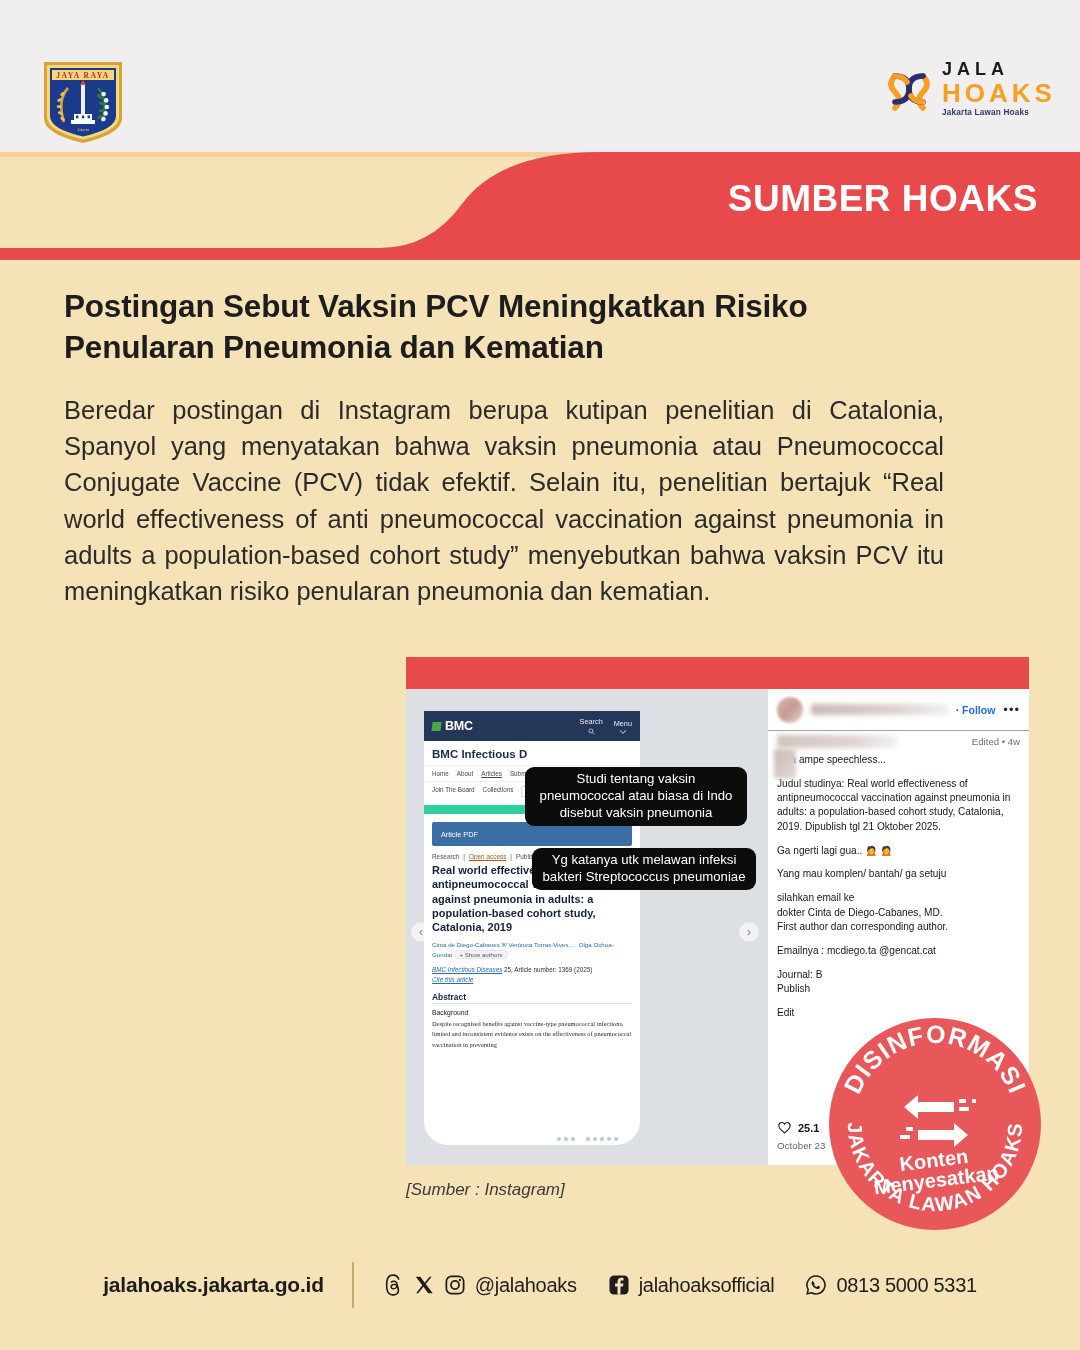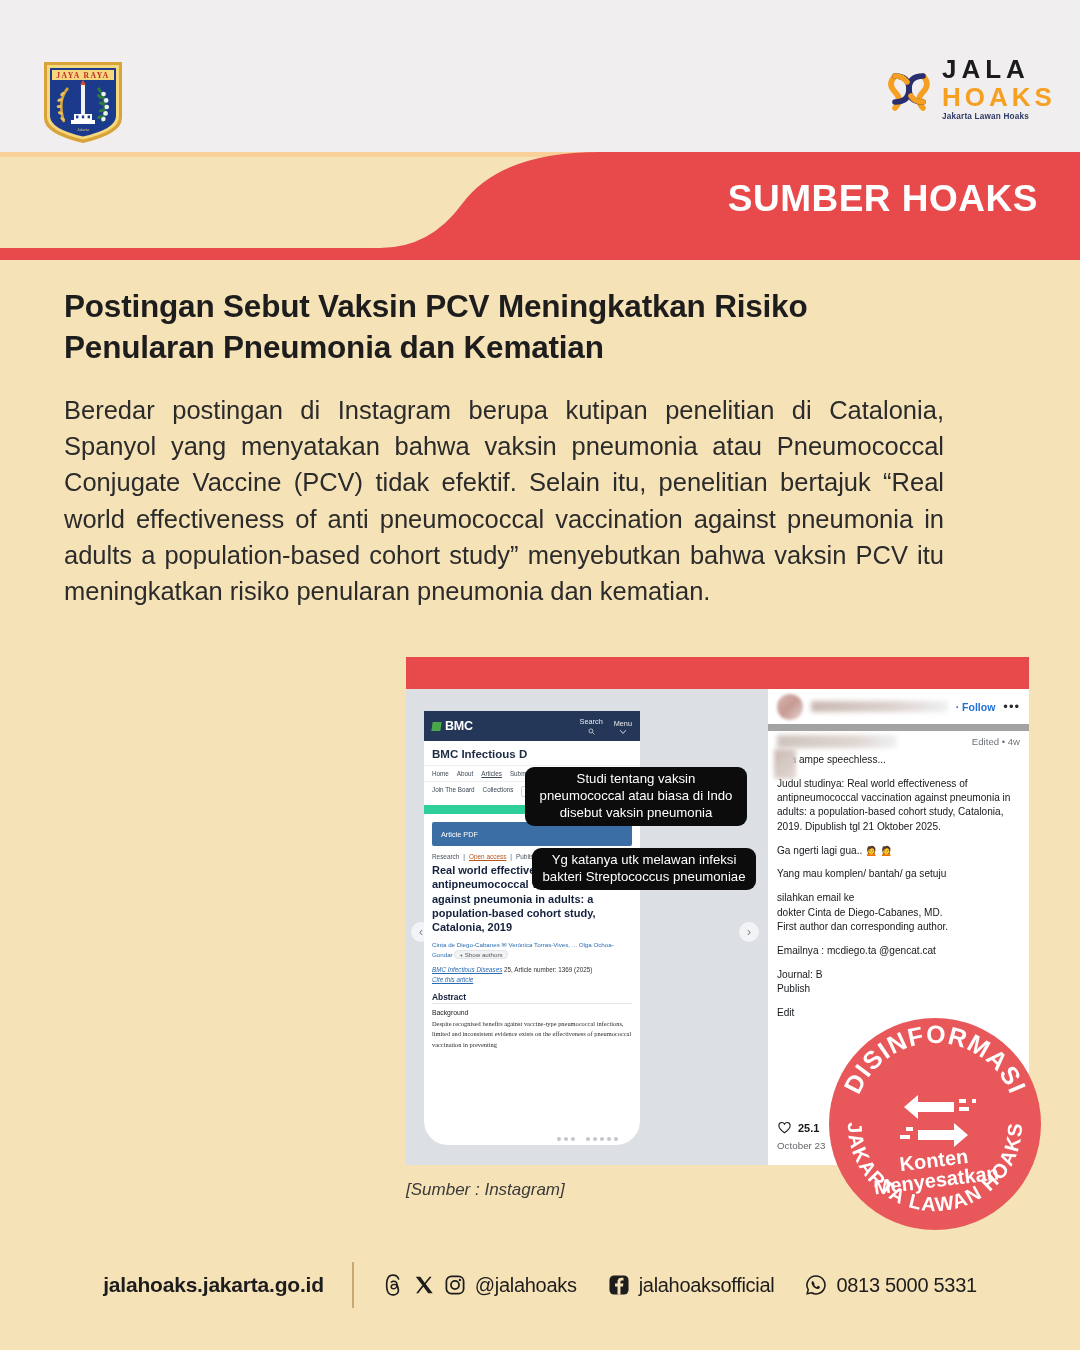--- a/index.html
+++ b/index.html
@@ -15,21 +15,21 @@
   
   .header {
     position:absolute; left:0; top:0; width:1080px; height:152px;
     background:#f0eeee;
   }
   .jkt-emblem { position:absolute; left:38px; top:58px; width:90px; height:88px; }
   .jala-logo { position:absolute; right:45px; top:58px; width:150px; height:62px;
                display:flex; align-items:center; gap:9px; }
   .jala-mark { width:48px; height:48px; flex:none; }
   .jala-words { display:flex; flex-direction:column; line-height:1; }
-  .jala-jala { font-size:26px; font-weight:bold; letter-spacing:5px; color:#1b1b1b; }
+  .jala-jala { font-size:18px; font-weight:bold; letter-spacing:5px; color:#1b1b1b; }
   .jala-hoaks { font-size:26px; font-weight:bold; letter-spacing:4px; color:#f5a023; margin-top:2px;}
   .jala-tag { font-size:8.2px; font-weight:bold; letter-spacing:.2px; color:#2e3a66; margin-top:3px; }
 
   
   .body-bg {
     position:absolute; left:0; top:152px; width:1080px; height:1198px;
     background:#f6e2b7;
   }
   .body-bg-top-line{
     position:absolute; left:0; top:152px; width:1080px; height:5px;
@@ -114,21 +114,21 @@
     display:flex; align-items:center; justify-content:center;
   }
   .ar-left { left:5px; top:233px; }
   .ar-right { left:333px; top:233px; }
   .dots { position:absolute; left:0; top:448px; width:362px;
           display:flex; justify-content:center; gap:3px; }
   .dot { width:4px; height:4px; border-radius:50%; background:#c2c7cd; }
   .dot.on { background:#ffffff; width:5px; height:5px; }
 
   
-  .ig-head { height:42px; border-bottom:7px solid #a3a3a3; display:flex;
+  .ig-head { height:42px; border-bottom:1px solid #a3a3a3; display:flex;
              align-items:center; padding:0 9px; gap:8px; }
   .ig-avatar { width:26px; height:26px; border-radius:50%;
     background:linear-gradient(135deg,#d6b7b0,#c79a93,#e7d9d4); filter:blur(1.6px); flex:none;}
   .ig-name-blur { flex:1; height:11px; border-radius:2px;
     background:linear-gradient(90deg,#c8b8b2,#ddd2ce 60%,#eef0f2); filter:blur(2.4px); }
   .ig-follow { color:#1f6fd6; font-size:10.5px; font-weight:bold; white-space:nowrap;}
   .ig-dots { color:#2a2a2a; font-size:13px; letter-spacing:1px; }
 
   .ig-sub { display:flex; align-items:center; padding:4px 9px 2px; gap:8px; }
   .ig-sub-blur { width:120px; height:13px; border-radius:2px;

